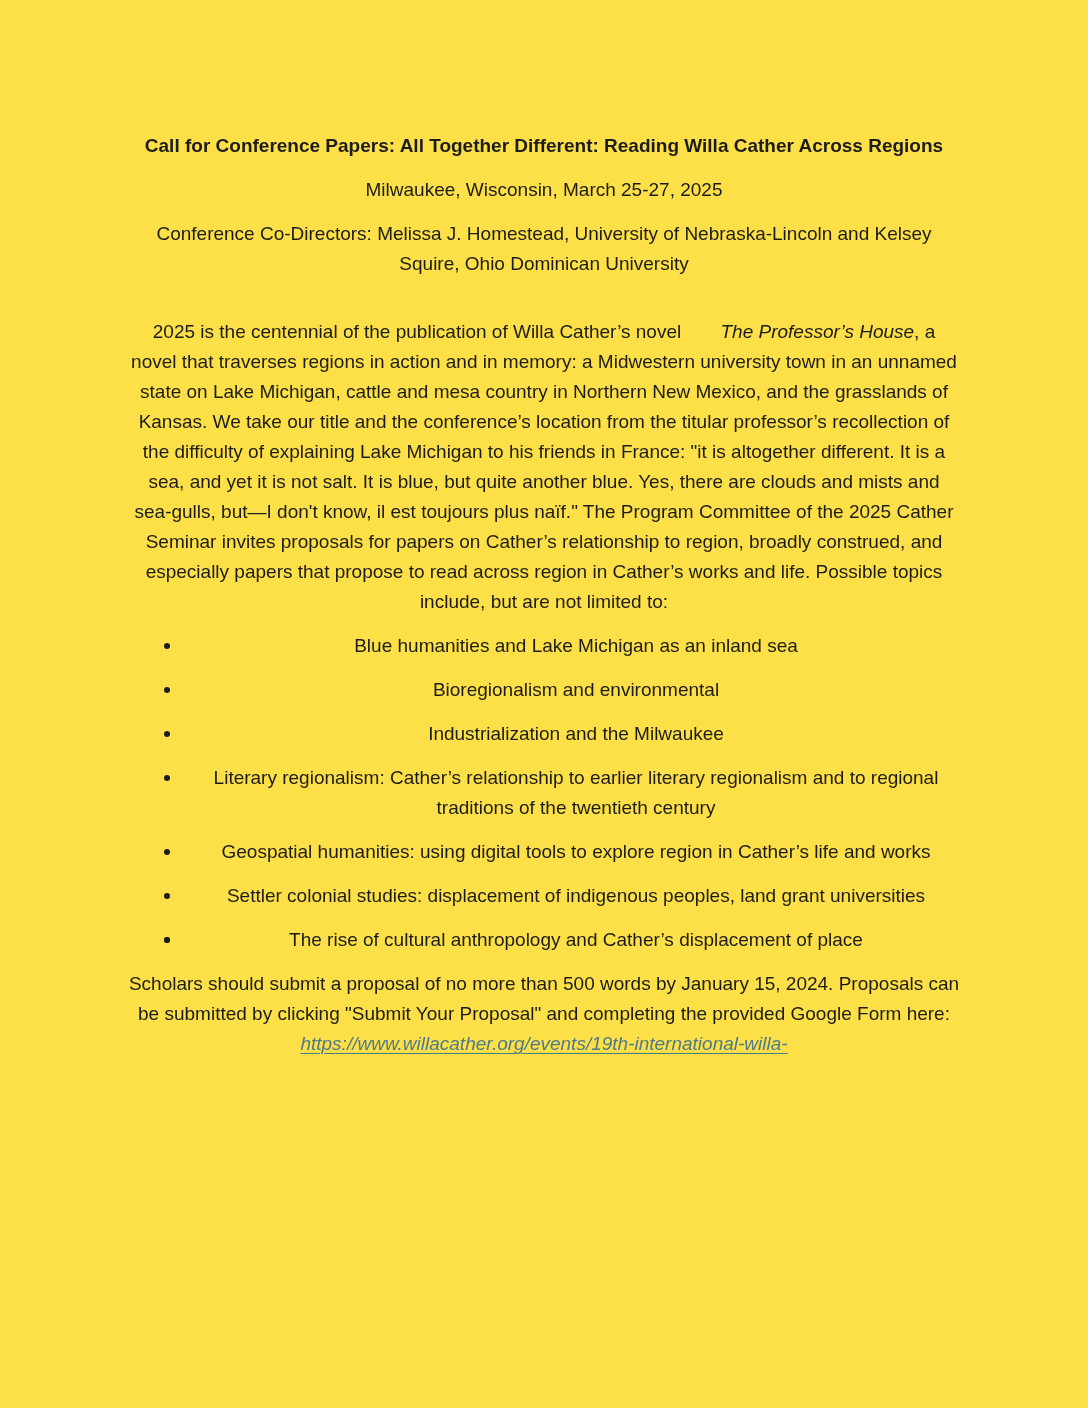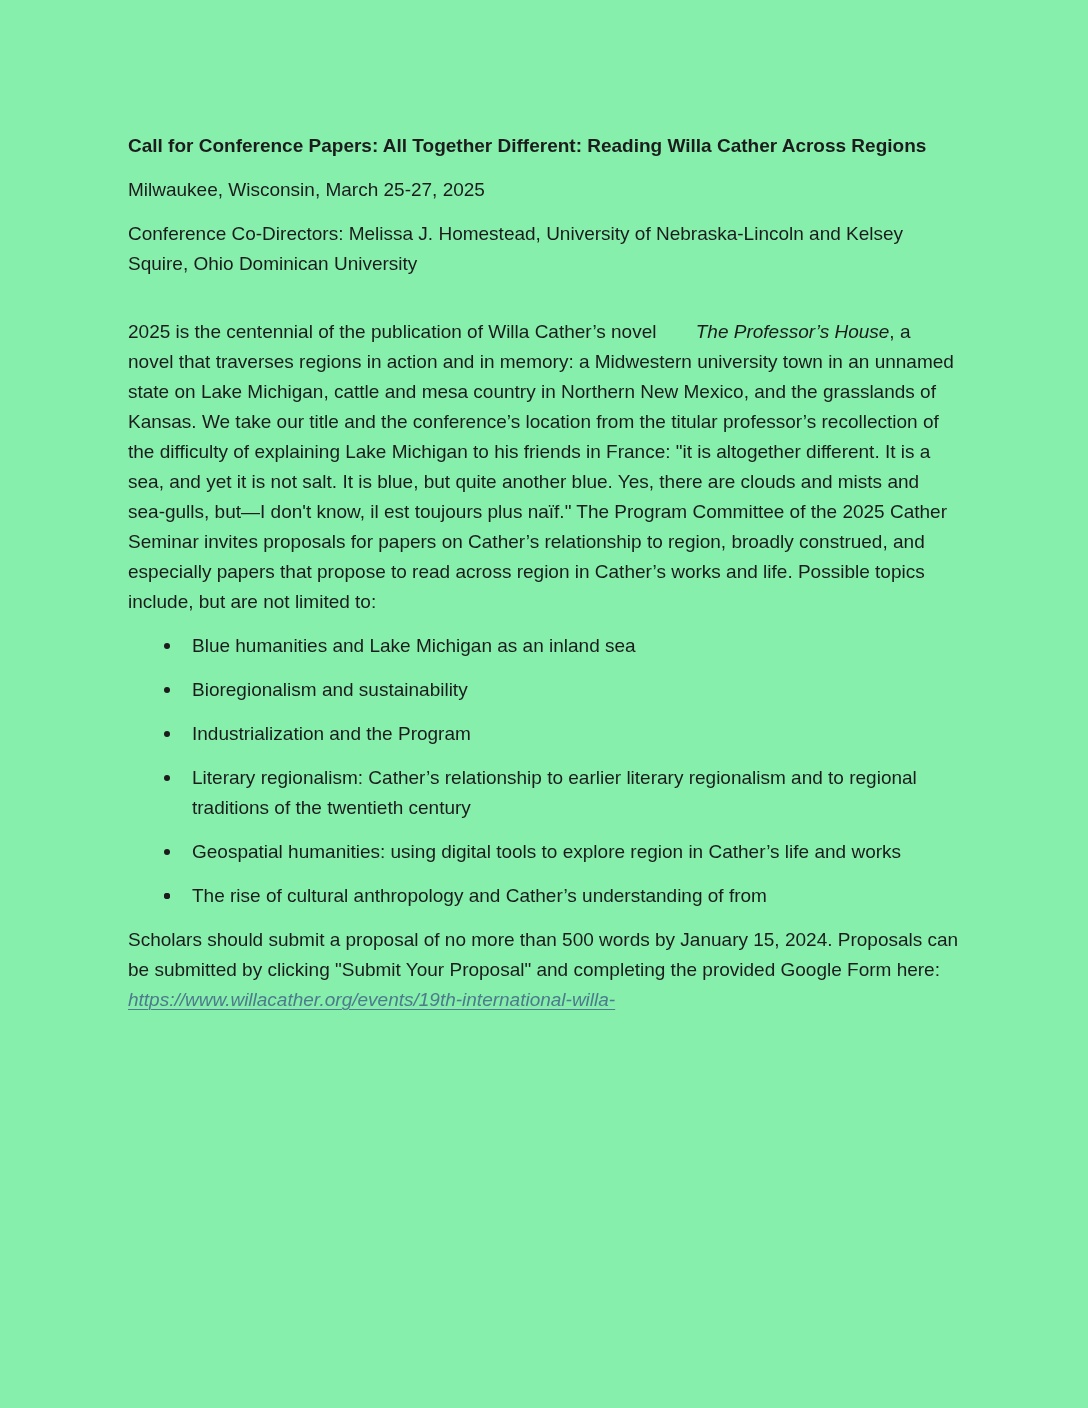--- a/index.html
+++ b/index.html
@@ -5,28 +5,29 @@
   html, body {
     margin: 0;
     padding: 0;
     background: #ffffff;
   }
   .page {
     position: relative;
     width: 1088px;
     height: 1408px;
     margin: 0 auto;
-    background: #86efac;
+    background: #fde047;
     box-sizing: border-box;
     padding: 131px 128px 0 128px;
     font-family: "Liberation Sans", "DejaVu Sans", sans-serif;
     font-size: 19px;
     line-height: 30px;
     color: #1c1c1c;
     overflow: hidden;
+    text-align: center;
   }
   .doc-title {
     font-size: 19px;
     line-height: 30px;
     font-weight: 700;
     margin: 0 0 14px 0;
   }
   p {
     margin: 0 0 14px 0;
   }
@@ -78,39 +79,43 @@
 
   <p class="intro"><span>2025 is the centennial of the publication of Willa Cather’s novel </span><em class="book-title">The Professor’s House</em><span>, a novel that traverses regions in action and in memory: a Midwestern university town in an unnamed state on Lake Michigan, cattle and mesa country in Northern New Mexico, and the grasslands of Kansas. We take our title and the conference’s location from the titular professor’s recollection of the difficulty of explaining Lake Michigan to his friends in France: "it is altogether different. It is a sea, and yet it is not salt. It is blue, but quite another blue. Yes, there are clouds and mists and sea-gulls, but—I don't know, il est toujours plus naïf." The Program Committee of the 2025 Cather Seminar invites proposals for papers on Cather’s relationship to region, broadly construed, and especially papers that propose to read across region in Cather’s works and life. Possible topics include, but are not limited to:</span></p>
 
   <ul class="topics">
     <li>
       <span class="bullet"></span>
       <span>Blue humanities and Lake Michigan as an inland sea</span>
     </li>
     <li>
       <span class="bullet"></span>
-      <span>Bioregionalism and sustainability</span>
+      <span>Bioregionalism and environmental</span>
     </li>
     <li>
       <span class="bullet"></span>
-      <span>Industrialization and the Program</span>
+      <span>Industrialization and the Milwaukee</span>
     </li>
     <li>
       <span class="bullet"></span>
       <span>Literary regionalism: Cather’s relationship to earlier literary regionalism and to regional traditions of the twentieth century</span>
     </li>
     <li>
       <span class="bullet"></span>
       <span>Geospatial humanities: using digital tools to explore region in Cather’s life and works</span>
     </li>
     <li>
       <span class="bullet"></span>
+      <span>Settler colonial studies: displacement of indigenous peoples, land grant universities</span>
     </li>
     <li>
       <span class="bullet"></span>
-      <span>The rise of cultural anthropology and Cather’s understanding of from</span>
+    </li>
+    <li>
+      <span class="bullet"></span>
+      <span>The rise of cultural anthropology and Cather’s displacement of place</span>
     </li>
   </ul>
 
 
   <p><span>Scholars should submit a proposal of no more than 500 words by January 15, 2024. Proposals can be submitted by clicking "Submit Your Proposal" and completing the provided Google Form here: </span><a href="#" class="proposal-link">https://www.willacather.org/events/19th-international-willa-</a></p>
 
 </div>
 
 </body></html>

